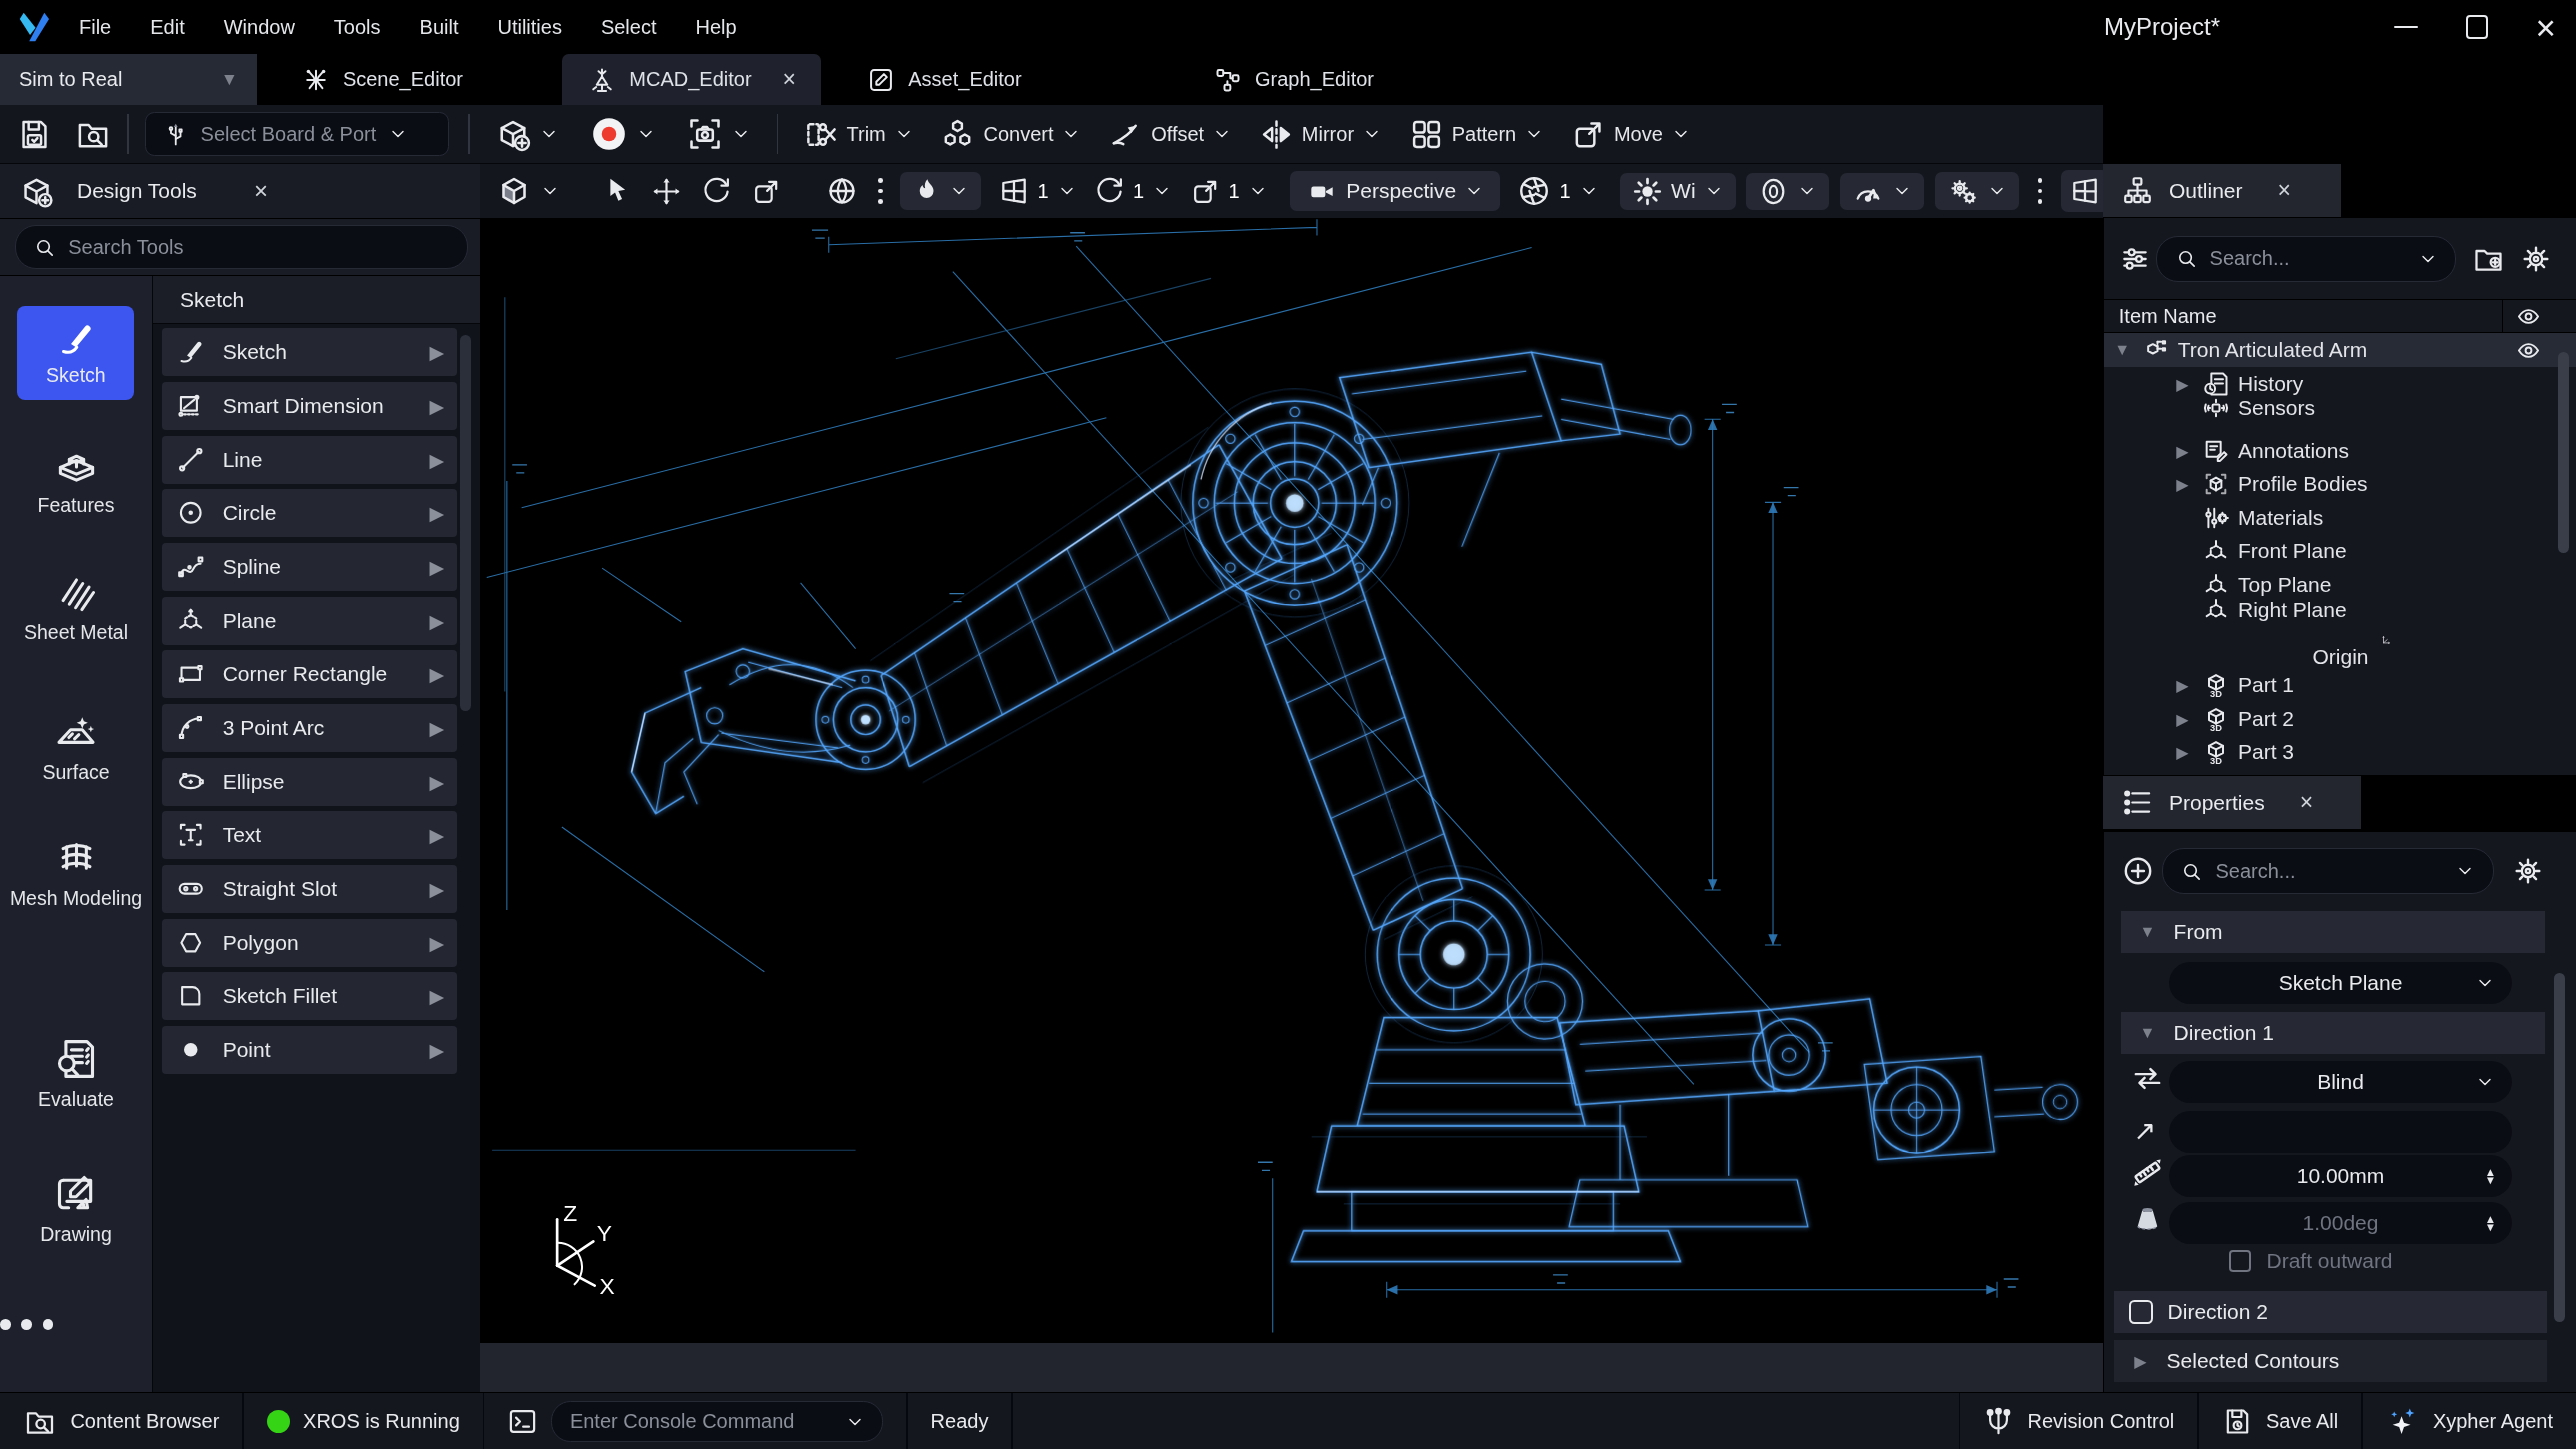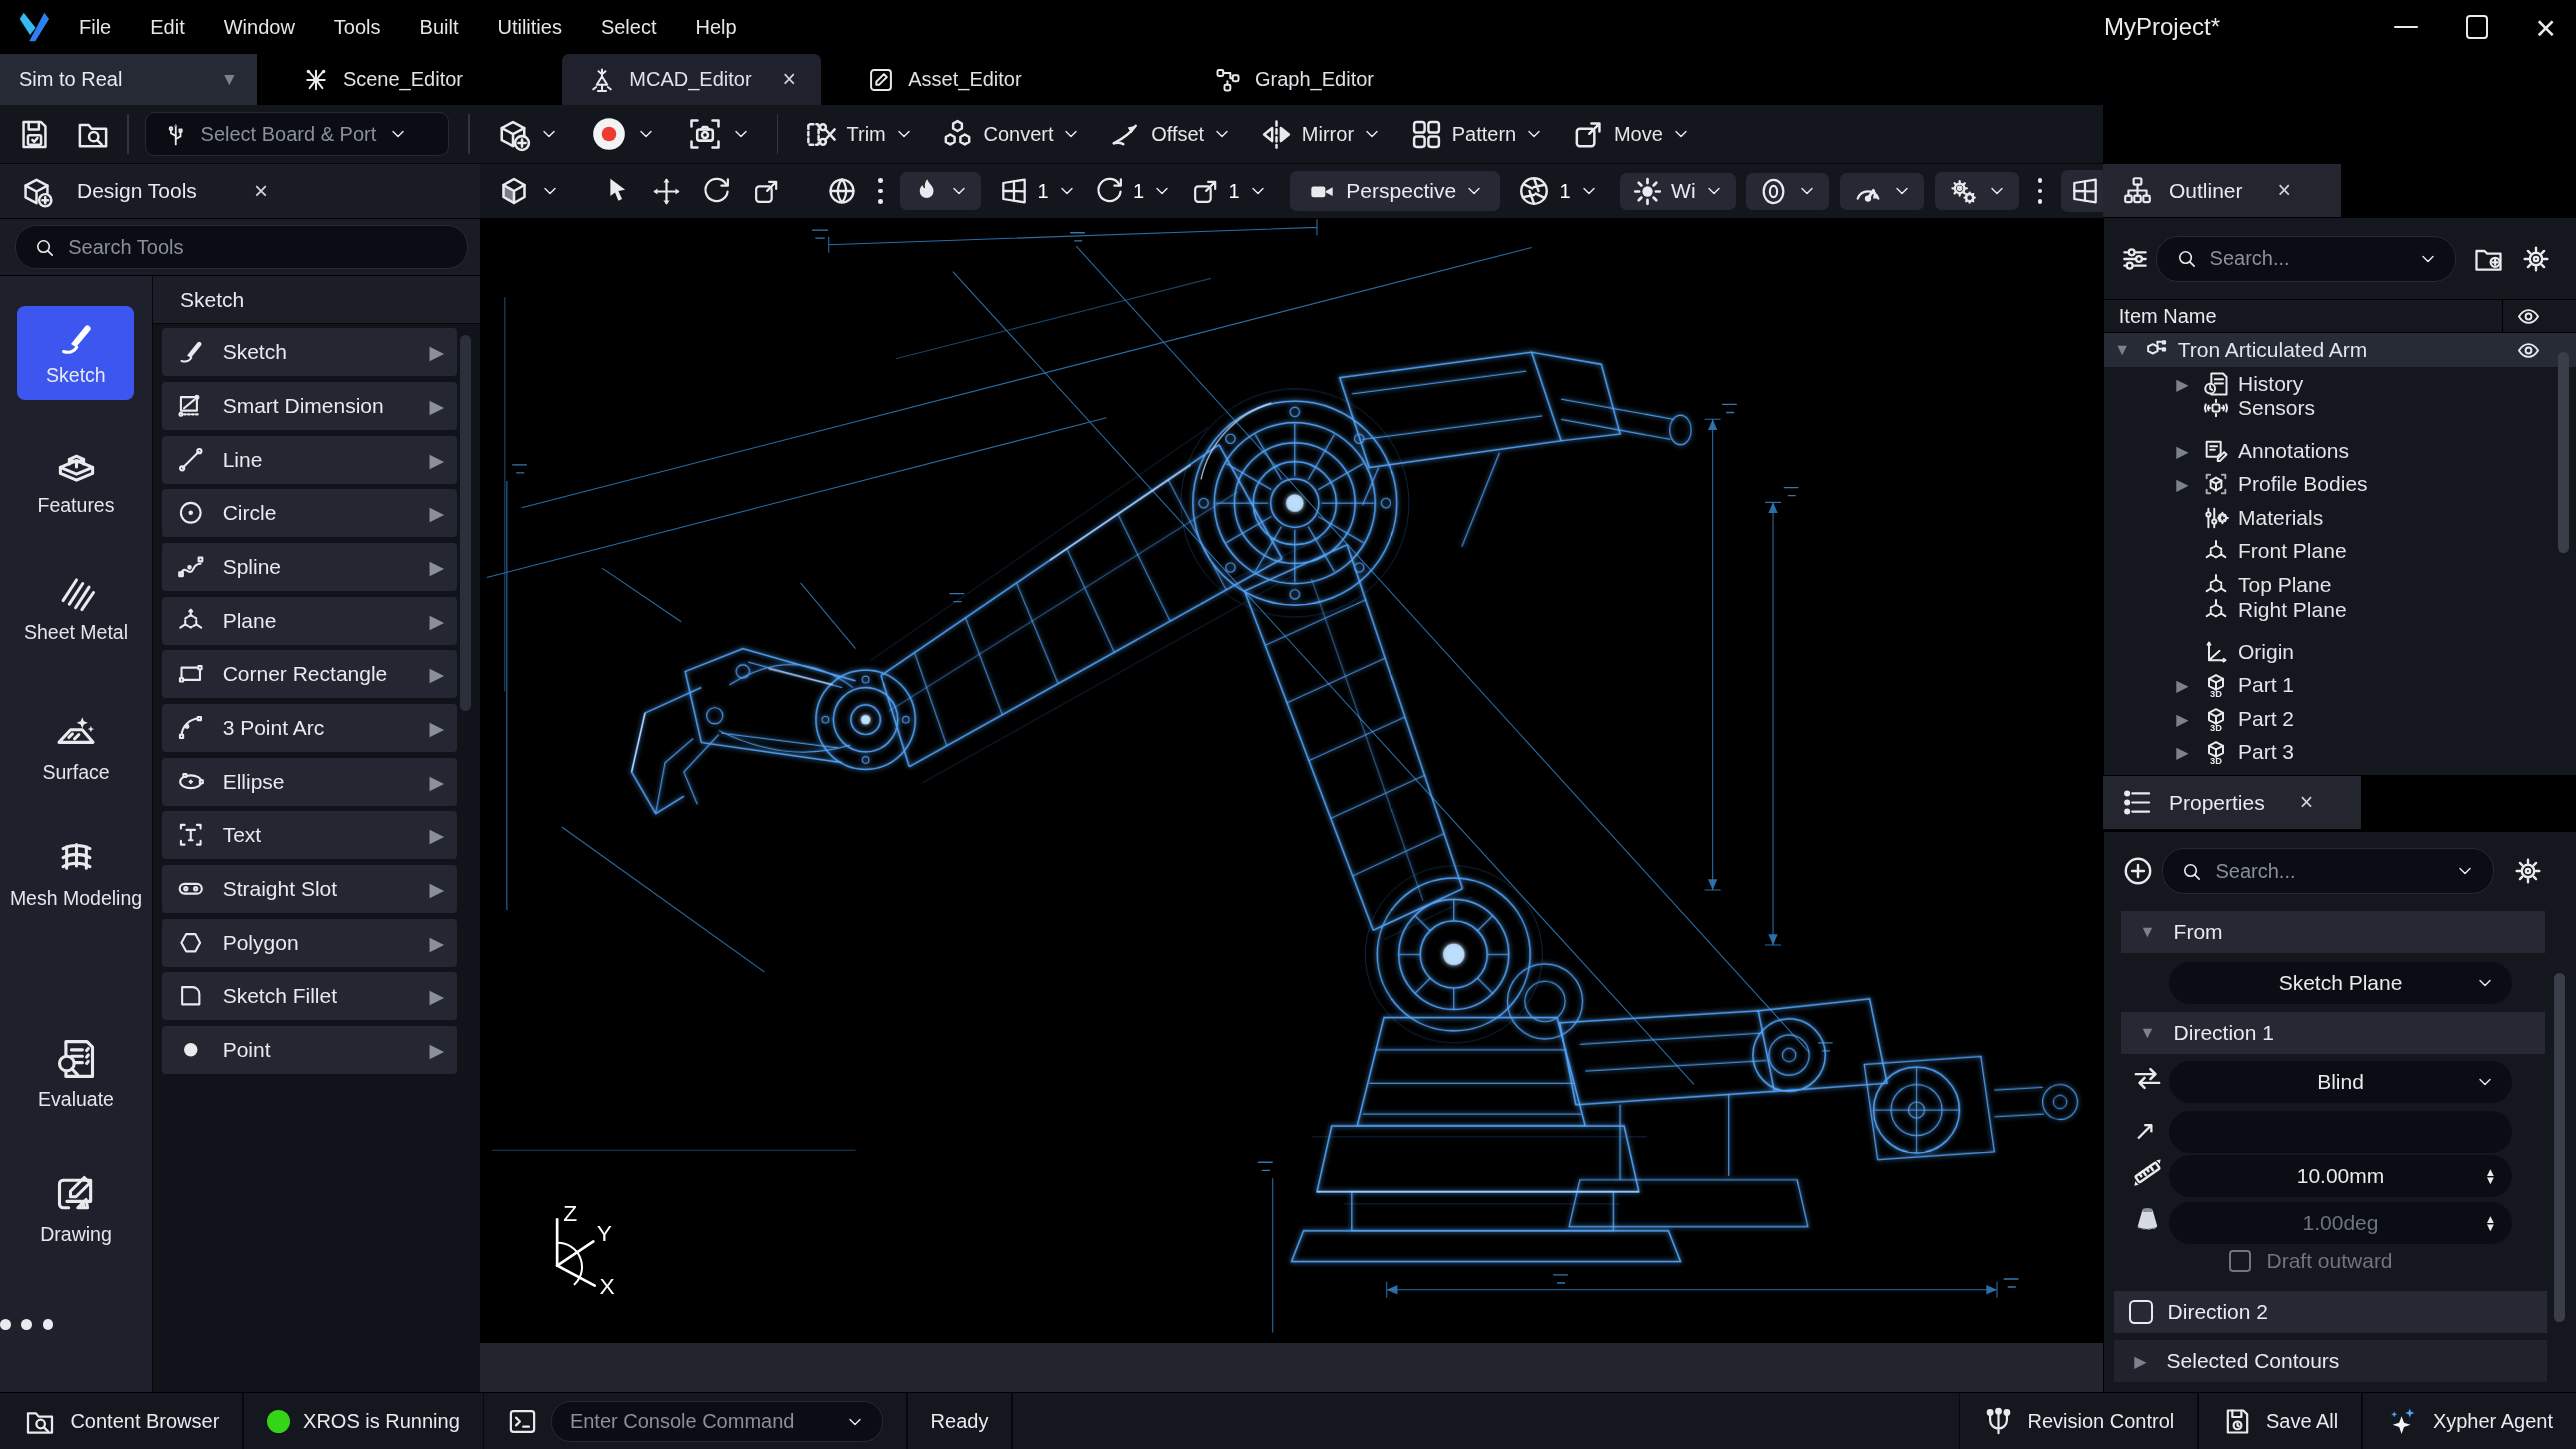--- a/index.html
+++ b/index.html
@@ -964,21 +964,21 @@
           </svg>
         <span>Top Plane</span>
       </div>
       <div class="tree-row" style="top:260px;">
         <svg class="ic" width="28" height="28" viewBox="0 0 24 24" style="margin:0 8px 0 98px;">
             <path d="M12 7.5l4.5 2.5v5L12 17.5 7.5 15v-5z" stroke-dasharray="2 1.6"></path>
             <path d="M12 7.5V3.5M7.5 15l-3.5 2.3M16.5 15l3.5 2.3"></path>
           </svg>
         <span>Right Plane</span>
       </div>
-      <div class="tree-row" style="top:302px;">
+      <div class="tree-row" style="top:302px;flex-direction:column;">
         <svg class="ic" width="28" height="28" viewBox="0 0 24 24" style="margin:0 8px 0 98px;">
             <path d="M6 4v15h14M6 19L15 11"></path>
             <path d="M4.8 5.8L6 4l1.2 1.8M18.5 17.8L20 19l-1.8 1.2"></path>
           </svg>
         <span>Origin</span>
       </div>
       <div class="tree-row" style="top:335px;">
         <span class="tri" style="margin-left:67px;">▶</span>
         <svg class="ic" width="28" height="28" viewBox="0 0 24 24" style="margin:0 8px;font-size:31px">
             <path d="M12 3.5l6 3.2v6.2L12 16l-6-3.1V6.7z"></path>

